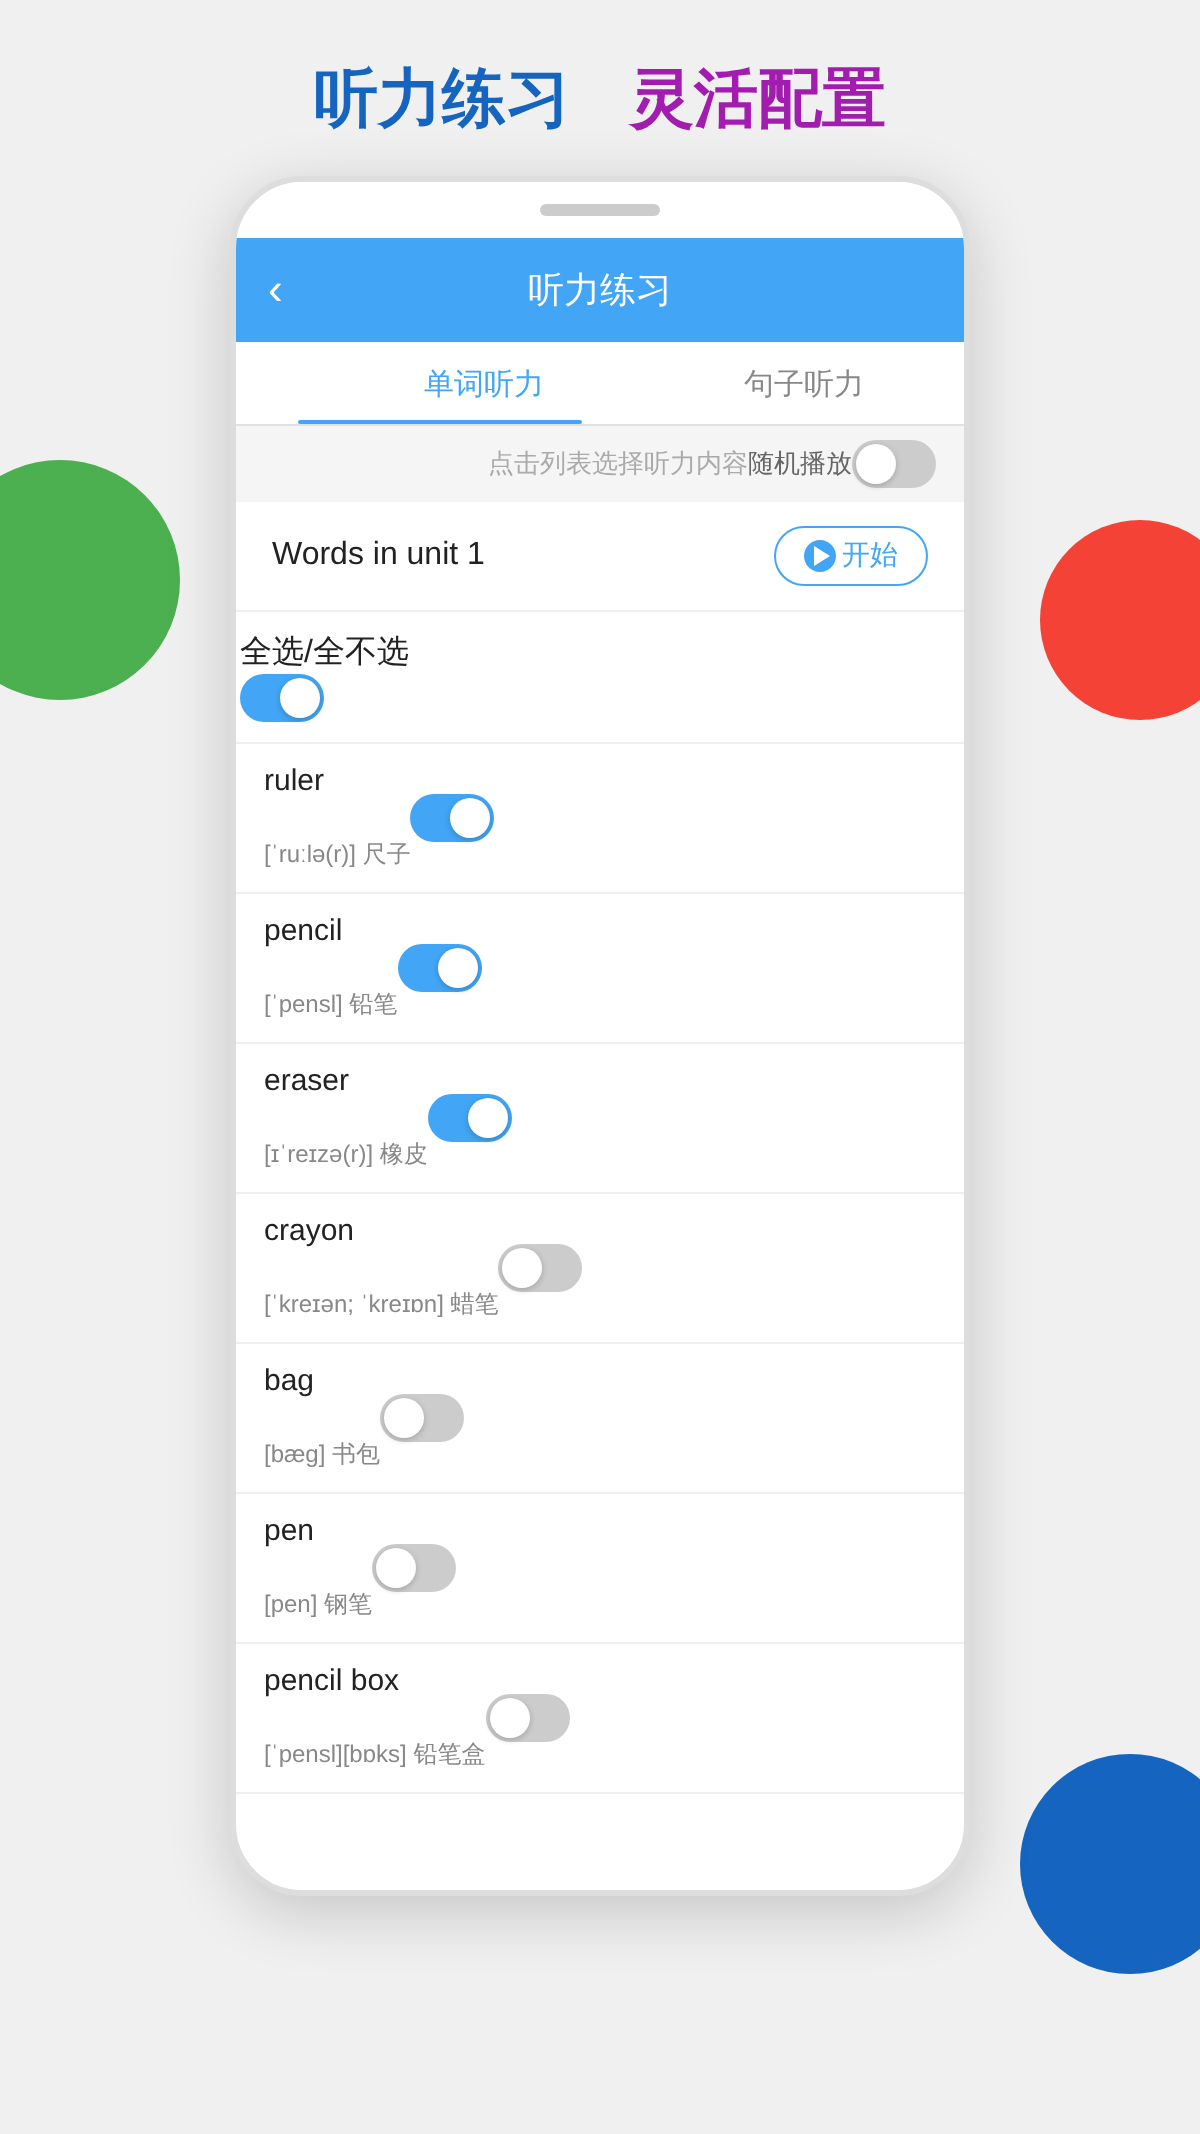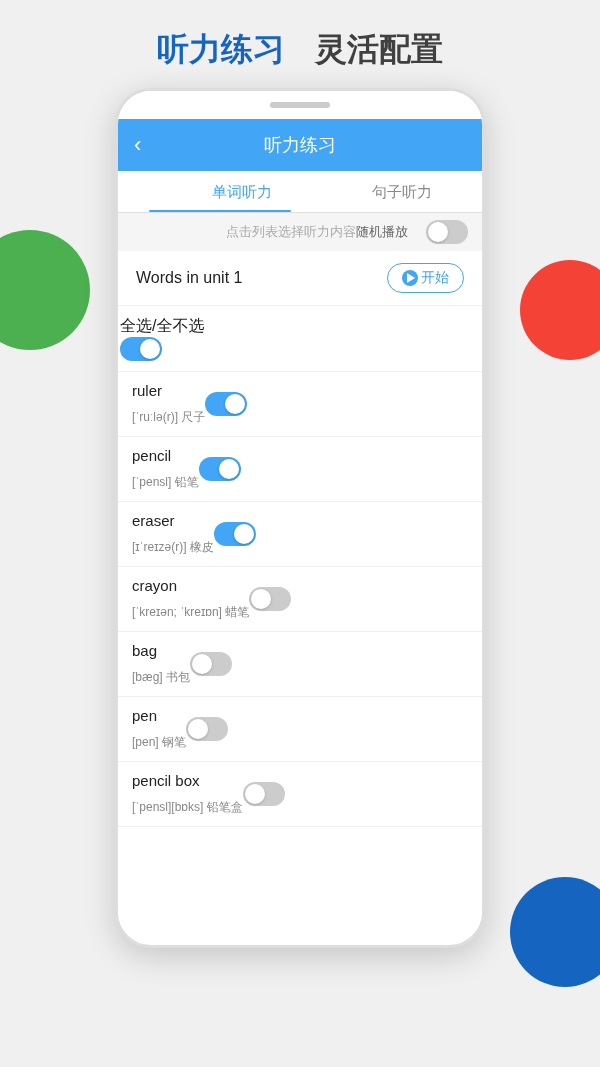--- a/index.html
+++ b/index.html
@@ -45,21 +45,21 @@
       padding: 28px 40px 16px;
     }
     .top-header-left {
       font-size: 32px;
       font-weight: 700;
       color: #1565c0;
     }
     .top-header-right {
       font-size: 32px;
       font-weight: 700;
-      color: #404040;
+      color: #a21caf;
     }
 
     
     .phone-frame {
       position: relative;
       z-index: 2;
       width: 370px;
       height: 860px;
       margin: 0 auto;
       background: #fff;
@@ -142,21 +142,21 @@
       align-items: center;
       justify-content: flex-end;
     }
     .subtitle-text {
       font-size: 13px;
       color: #aaa;
     }
     .random-play-row {
       display: flex;
       align-items: center;
-      gap: 18px;
+      gap: 0;
     }
     .random-play-label {
       font-size: 13px;
       color: #666;
     }
     
     .toggle-switch {
       width: 42px;
       height: 24px;
       border-radius: 12px;
@@ -231,21 +231,21 @@
     }
     .word-info {}
     .word-en {
       font-size: 15px;
       color: #222;
       font-weight: 400;
     }
     .word-phonetic-cn {
       font-size: 12px;
       color: #888;
-      margin-top: 10px;
+      margin-top: 20px;
     }
 
     
     .toggle-on {
       width: 42px;
       height: 24px;
       border-radius: 12px;
       background: #42a5f5;
       position: relative;
       cursor: pointer;

